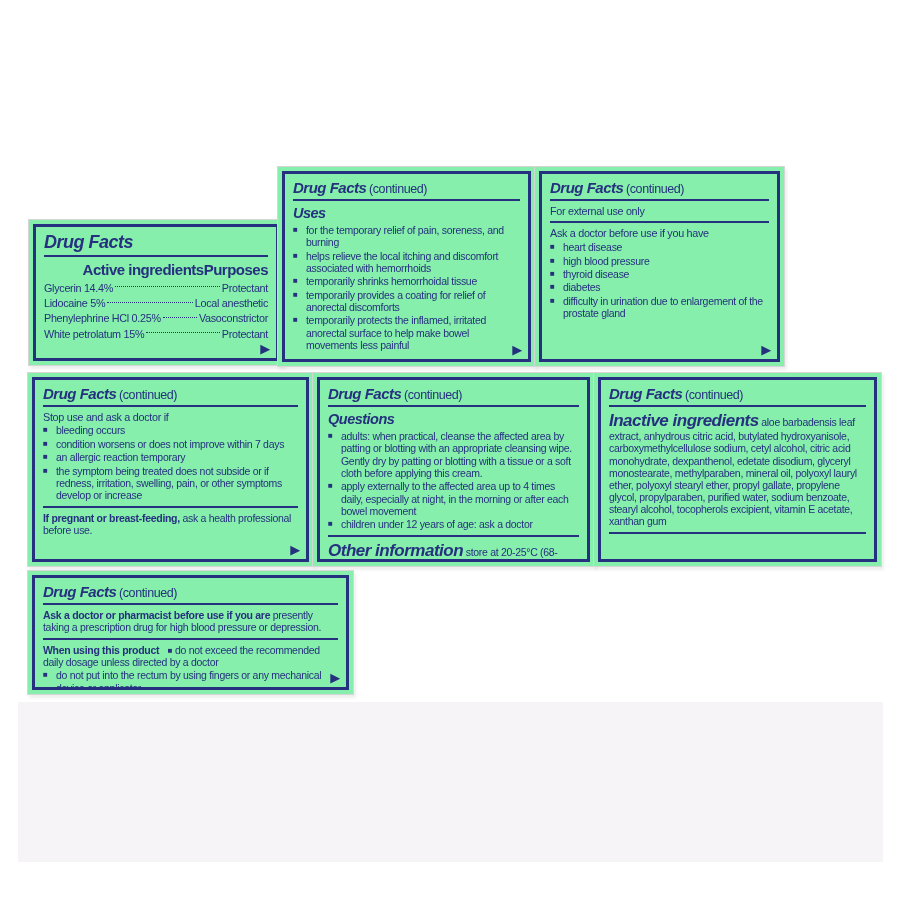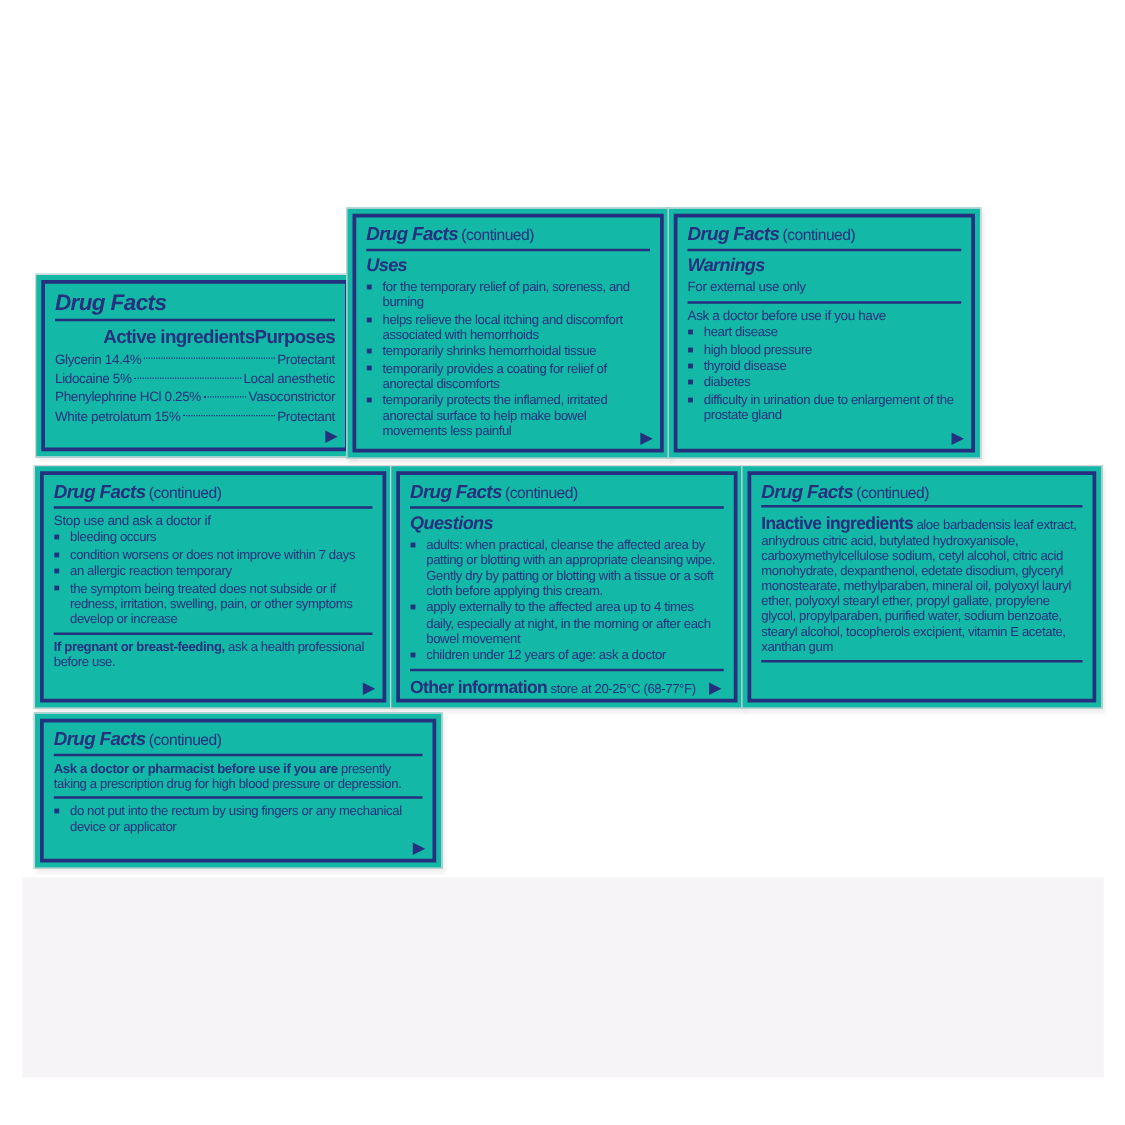--- a/index.html
+++ b/index.html
@@ -5,21 +5,21 @@
   :root{
     --navy:#25307e;
     --card-edge:#d6d6d8;
   }
   *{box-sizing:border-box;margin:0;padding:0;}
   html,body{width:900px;height:900px;background:#ffffff;}
   body{font-family:"Liberation Sans",sans-serif;color:var(--navy);}
   .stage{position:relative;width:900px;height:900px;background:#fff;overflow:hidden;}
   .gray-band{position:absolute;left:18px;top:702px;width:865px;height:160px;background:#f6f4f6;}
   .card{
-    position:absolute;background:#14b8a6;border:1px solid var(--card-edge);
+    position:absolute;background:#86efac;border:1px solid var(--card-edge);
     padding:4px;box-shadow:2px 3px 3px rgba(0,0,0,0.07);
   }
   .inner{
     position:relative;width:100%;height:100%;border:3px solid var(--navy);
     padding:5px 8px 6px 8px;overflow:hidden;
     font-size:10.5px;line-height:1.18;letter-spacing:-0.3px;
   }
   .df-line{margin-bottom:1px;white-space:nowrap;}
   .df-title{font-weight:bold;font-style:italic;font-size:15px;letter-spacing:-0.5px;}
   .df-title.big{font-size:18px;}
@@ -32,21 +32,21 @@
   .sq{font-size:8px;position:absolute;left:0;top:1px;}
   .sq-inline{font-size:8px;position:relative;top:-1px;}
   .para{margin-top:3px;}
   .b{font-weight:bold;}
   .arrow{position:absolute;right:6px;bottom:3px;font-size:13px;line-height:1;}
   .cols{display:flex;justify-content:flex-end;font-weight:bold;
         font-size:15px;letter-spacing:-0.5px;margin:1px 0 3px 0;}
   .ing-row{display:flex;align-items:center;font-size:10.8px;margin-bottom:2.5px;}
   .leader{flex:1;border-bottom:1.5px dotted var(--navy);margin:0 2px 3px 2px;min-width:10px;}
   .oi-row{position:relative;padding-right:18px;margin-top:2px;}
-  .run-head{font-weight:bold;font-size:14px;letter-spacing:-0.5px;}
+  .run-head{font-weight:bold;font-style:italic;font-size:17px;letter-spacing:-0.5px;}
   .oi-arrow{position:absolute;right:2px;bottom:1px;font-size:13px;line-height:1;}
   .q-block{margin-top:1px;}
 </style>
 </head>
 <body>
 
 <div class="stage">
   <div class="gray-band"></div>
 
   <section class="card" style="left:28px;top:219px;width:256px;height:147px">
@@ -115,21 +115,20 @@
     </div>
   </section>
 
   <section class="card" style="left:534px;top:166px;width:251px;height:201px">
     <div class="inner">
       <div class="df-line">
         <span class="df-title">Drug Facts</span>
         <span class="df-cont">(continued)</span>
       </div>
       <div class="title-rule"></div>
-      <div class="heading">Warnings</div>
       <div class="subhead">For external use only</div>
       <div class="sect-rule"></div>
       <div class="subhead">Ask a doctor before use if you have</div>
       <div class="bul">
         <span class="sq">■</span>
         <span>heart disease</span>
       </div>
       <div class="bul">
         <span class="sq">■</span>
         <span>high blood pressure</span>
@@ -230,20 +229,25 @@
     <div class="inner">
       <div class="df-line">
         <span class="df-title">Drug Facts</span>
         <span class="df-cont">(continued)</span>
       </div>
       <div class="title-rule"></div>
       <p>
         <span class="b">Ask a doctor or pharmacist before use if you are</span><span> presently taking a prescription drug for high blood pressure or depression.</span>
       </p>
       <div class="sect-rule"></div>
+      <p>
+        <span class="b">When using this product</span>
+        <span class="sq-inline" style="margin-left:6px">■</span>
+        <span>do not exceed the recommended daily dosage unless directed by a doctor</span>
+      </p>
       <div class="bul" style="margin-top:1px">
         <span class="sq">■</span>
         <span>do not put into the rectum by using fingers or any mechanical device or applicator</span>
       </div>
       <span class="arrow">▶</span>
     </div>
   </section>
 </div>
 
 </body></html>

